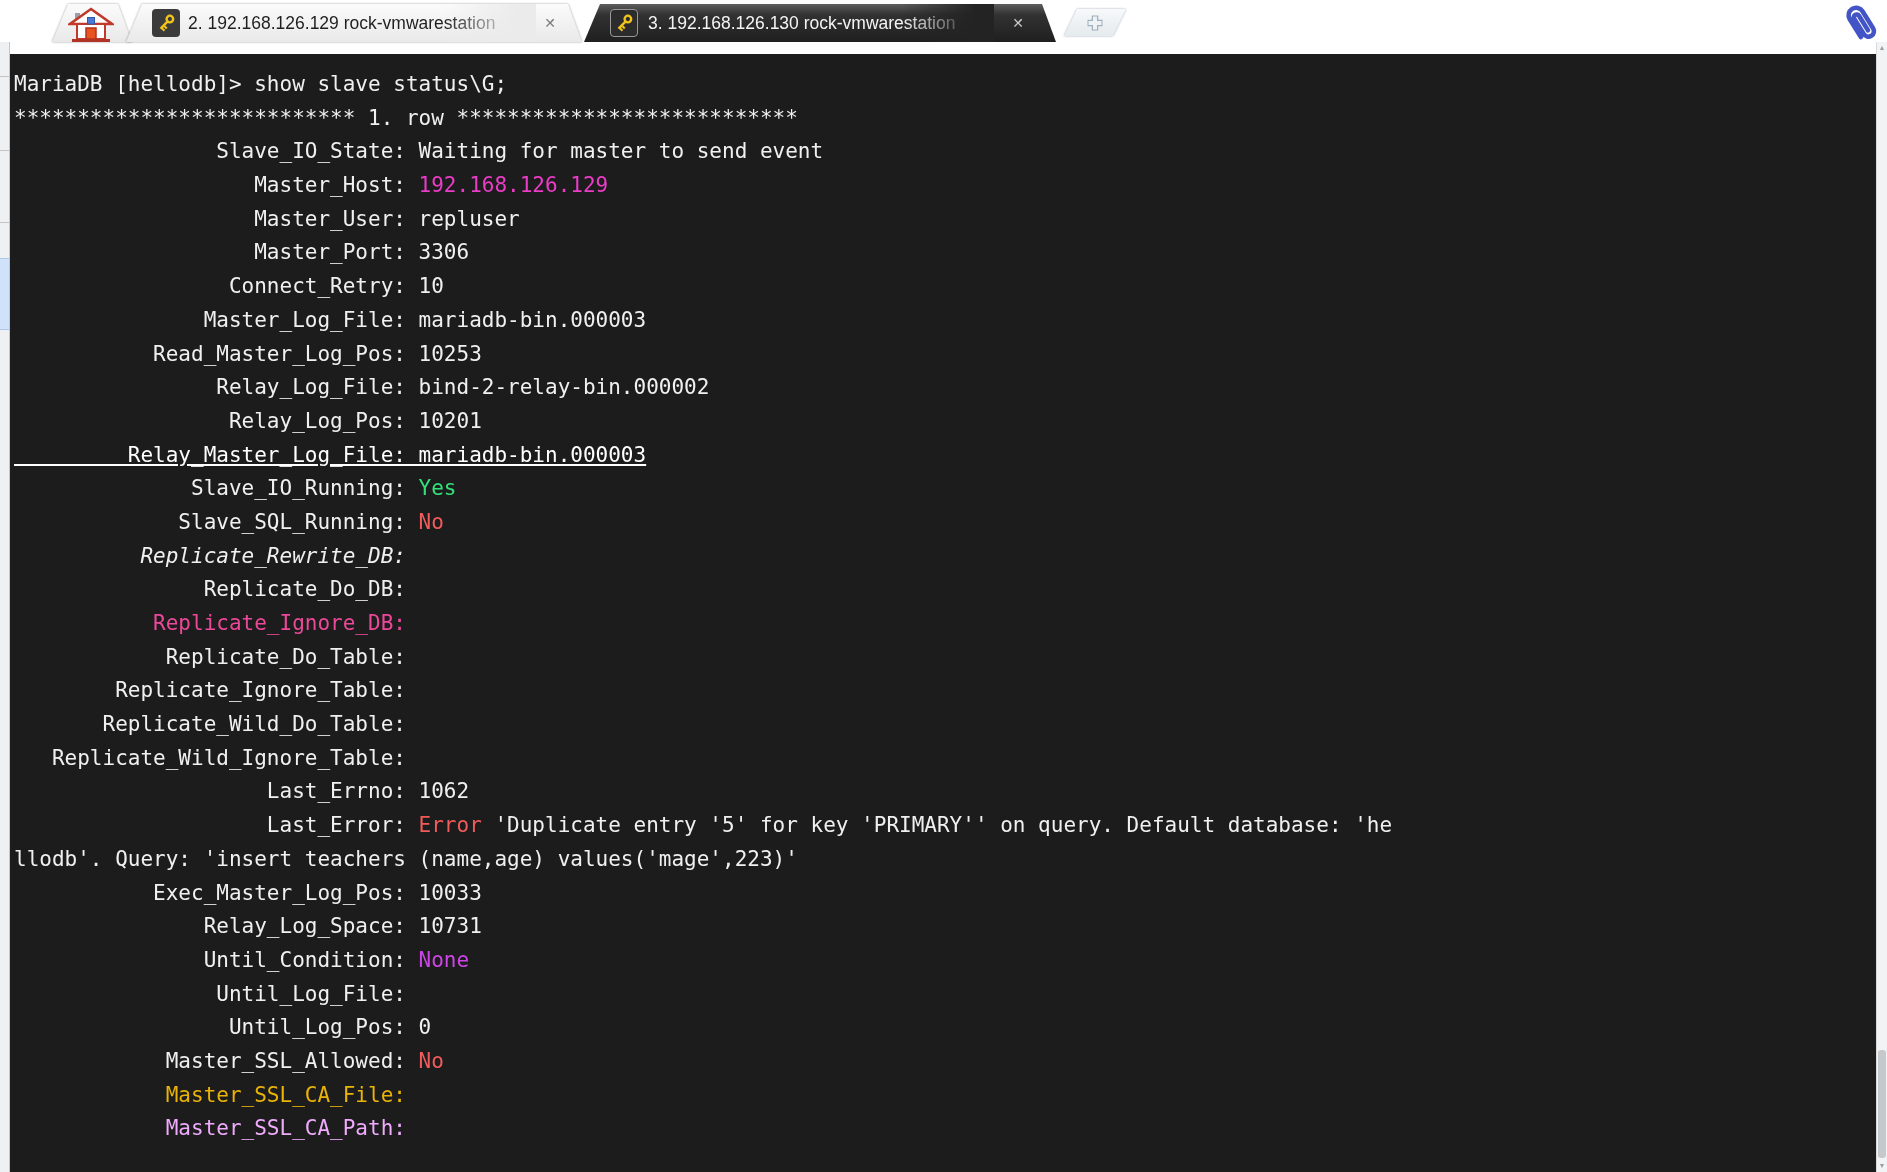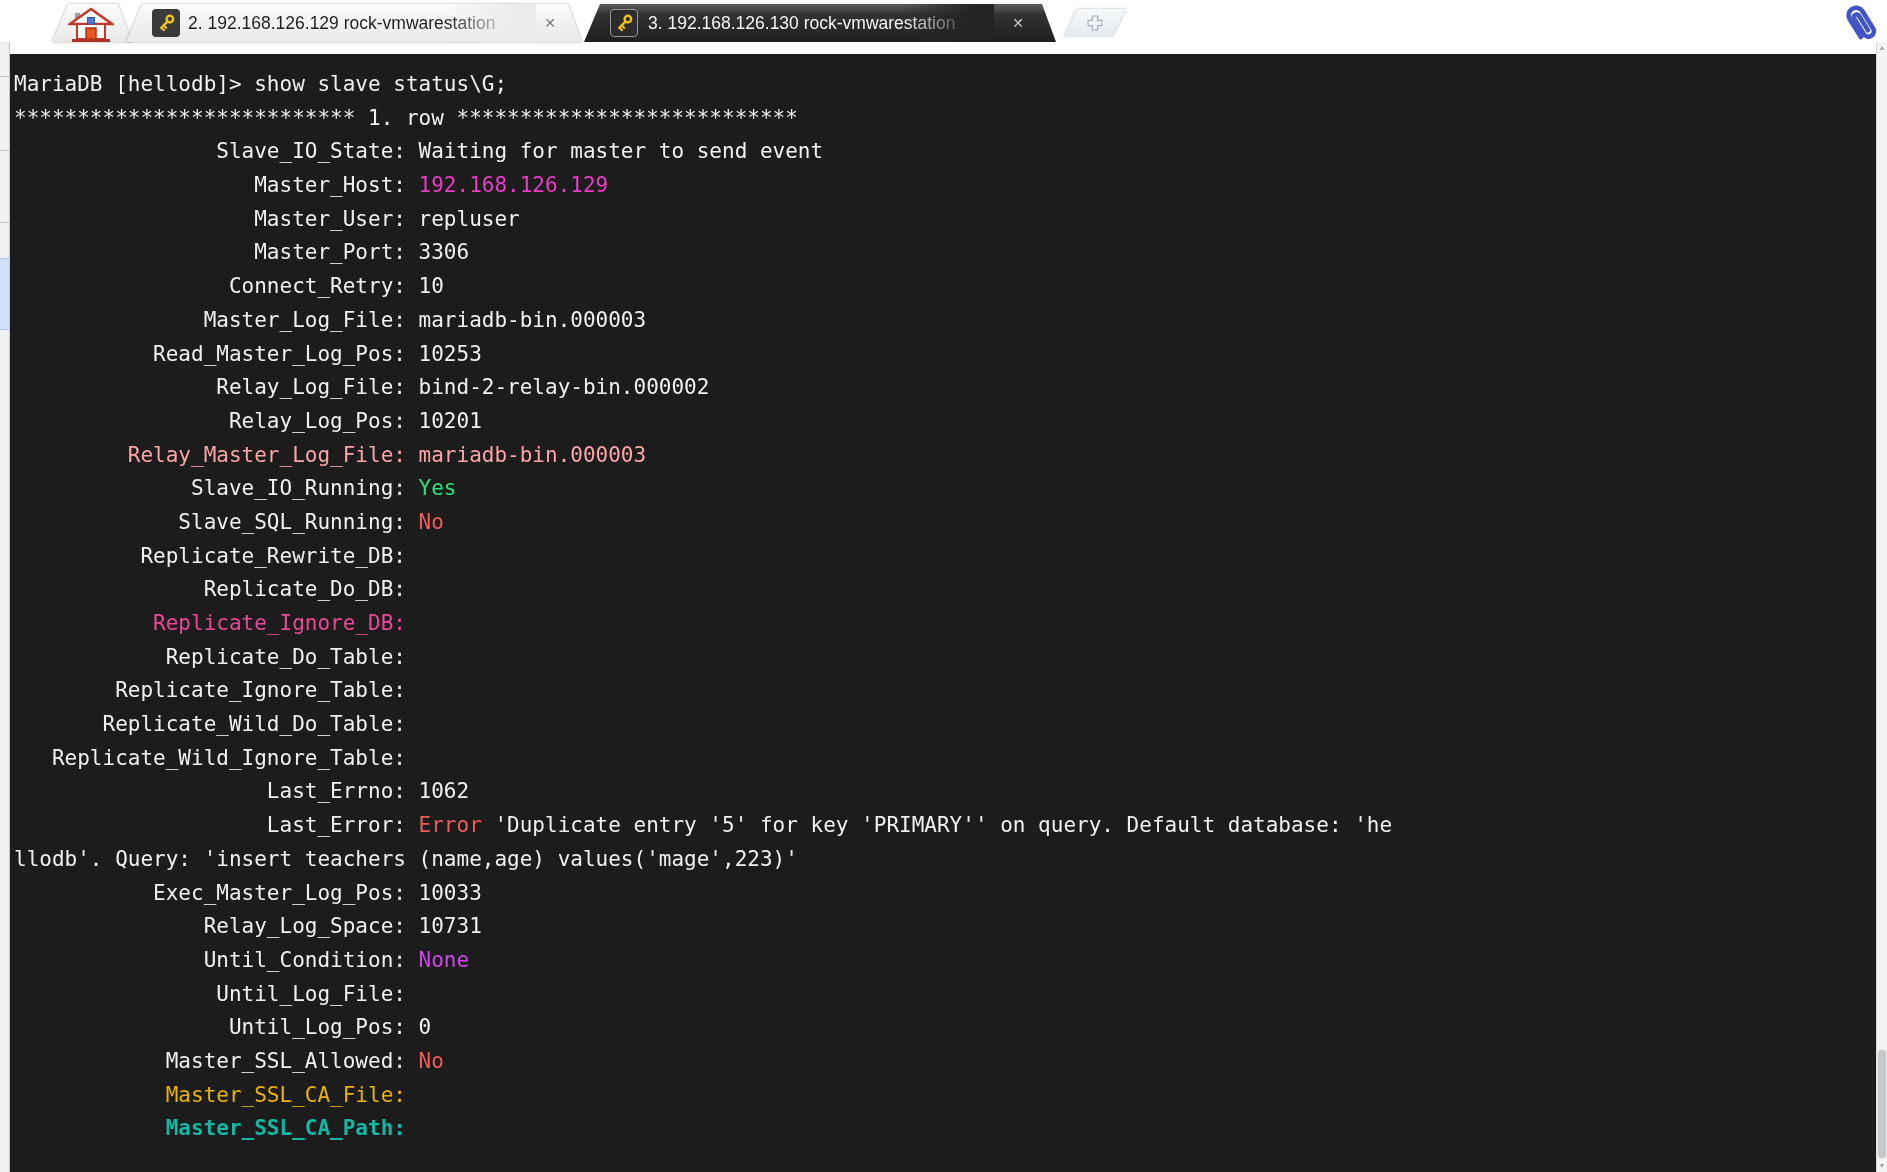--- a/index.html
+++ b/index.html
@@ -136,40 +136,40 @@
     <div class="t-line"><span style="color: rgb(240, 240, 240);">*************************** 1. row ***************************</span></div>
     <div class="t-line"><span style="color: rgb(240, 240, 240);">                Slave_IO_State: Waiting for master to send event</span></div>
     <div class="t-line"><span style="color: rgb(240, 240, 240);">                   Master_Host: </span><span style="color: rgb(234, 60, 199);">192.168.126.129</span></div>
     <div class="t-line"><span style="color: rgb(240, 240, 240);">                   Master_User: repluser</span></div>
     <div class="t-line"><span style="color: rgb(240, 240, 240);">                   Master_Port: 3306</span></div>
     <div class="t-line"><span style="color: rgb(240, 240, 240);">                 Connect_Retry: 10</span></div>
     <div class="t-line"><span style="color: rgb(240, 240, 240);">               Master_Log_File: mariadb-bin.000003</span></div>
     <div class="t-line"><span style="color: rgb(240, 240, 240); text-align: right;">           Read_Master_Log_Pos: 10253</span></div>
     <div class="t-line"><span style="color: rgb(240, 240, 240);">                Relay_Log_File: bind-2-relay-bin.000002</span></div>
     <div class="t-line"><span style="color: rgb(240, 240, 240);">                 Relay_Log_Pos: 10201</span></div>
-    <div class="t-line"><span style="color: #fca5a5;">         Relay_Master_Log_File: mariadb-bin.000003</span></div>
+    <div class="t-line"><span style="color: #ffffff; text-decoration: underline;">         Relay_Master_Log_File: mariadb-bin.000003</span></div>
     <div class="t-line"><span style="color: rgb(240, 240, 240);">              Slave_IO_Running: </span><span style="color: rgb(50, 225, 122);">Yes</span></div>
     <div class="t-line"><span style="color: rgb(240, 240, 240);">             Slave_SQL_Running: </span><span style="color: rgb(241, 91, 91);">No</span></div>
-    <div class="t-line"><span style="color: rgb(240, 240, 240);">          Replicate_Rewrite_DB: </span></div>
+    <div class="t-line"><span style="color: rgb(240, 240, 240); font-style: italic;">          Replicate_Rewrite_DB: </span></div>
     <div class="t-line"><span style="color: rgb(240, 240, 240);">               Replicate_Do_DB: </span></div>
     <div class="t-line"><span style="color: #ec4899;">           Replicate_Ignore_DB: </span></div>
     <div class="t-line"><span style="color: rgb(240, 240, 240);">            Replicate_Do_Table: </span></div>
     <div class="t-line"><span style="color: rgb(240, 240, 240);">        Replicate_Ignore_Table: </span></div>
     <div class="t-line"><span style="color: rgb(240, 240, 240);">       Replicate_Wild_Do_Table: </span></div>
     <div class="t-line"><span style="color: rgb(240, 240, 240); text-align: right;">   Replicate_Wild_Ignore_Table: </span></div>
     <div class="t-line"><span style="color: rgb(240, 240, 240);">                    Last_Errno: 1062</span></div>
     <div class="t-line"><span style="color: rgb(240, 240, 240);">                    Last_Error: </span><span style="color: rgb(241, 91, 91);">Error</span><span style="color: rgb(240, 240, 240);"> 'Duplicate entry '5' for key 'PRIMARY'' on query. Default database: 'he</span></div>
     <div class="t-line"><span style="color: rgb(240, 240, 240);">llodb'. Query: 'insert teachers (name,age) values('mage',223)'</span></div>
     <div class="t-line"><span style="color: rgb(240, 240, 240);">           Exec_Master_Log_Pos: 10033</span></div>
     <div class="t-line"><span style="color: rgb(240, 240, 240);">               Relay_Log_Space: 10731</span></div>
     <div class="t-line"><span style="color: rgb(240, 240, 240); margin-top: 18px;">               Until_Condition: </span><span style="color: rgb(207, 68, 232);">None</span></div>
     <div class="t-line"><span style="color: rgb(240, 240, 240);">                Until_Log_File: </span></div>
     <div class="t-line"><span style="color: rgb(240, 240, 240);">                 Until_Log_Pos: 0</span></div>
     <div class="t-line"><span style="color: rgb(240, 240, 240);">            Master_SSL_Allowed: </span><span style="color: rgb(241, 91, 91);">No</span></div>
     <div class="t-line"><span style="color: #eab308; text-align: right;">            Master_SSL_CA_File: </span></div>
-    <div class="t-line"><span style="color: #14b8a6; font-weight: bold;">            Master_SSL_CA_Path: </span></div>
+    <div class="t-line"><span style="color: #f0abfc;">            Master_SSL_CA_Path: </span></div>
   </div>
 
 <div class="scrollbar">
   <div class="sb-arrow sb-up">▲</div>
   <div class="sb-thumb"></div>
   <div class="sb-arrow sb-down">▼</div>
 </div>
 
 </body></html>

